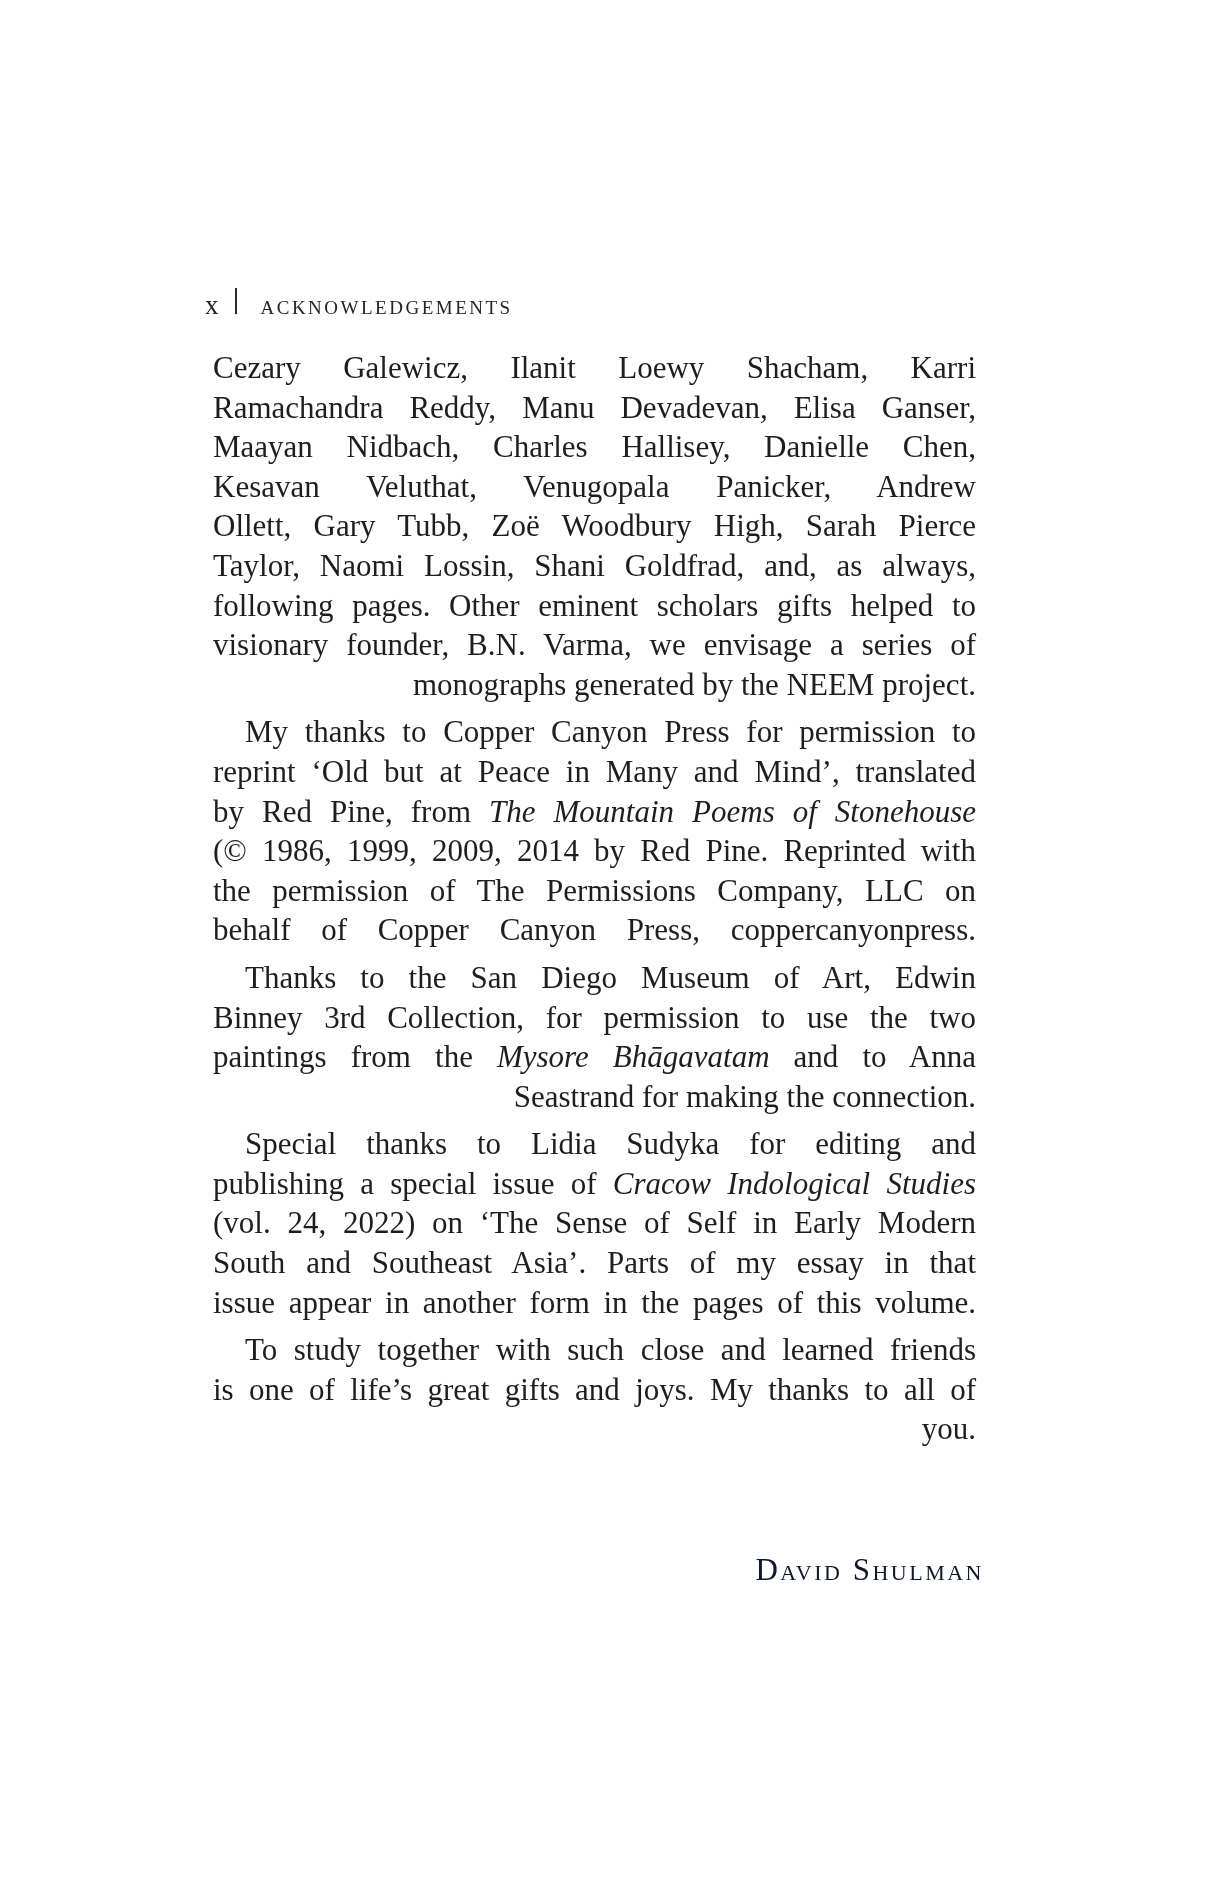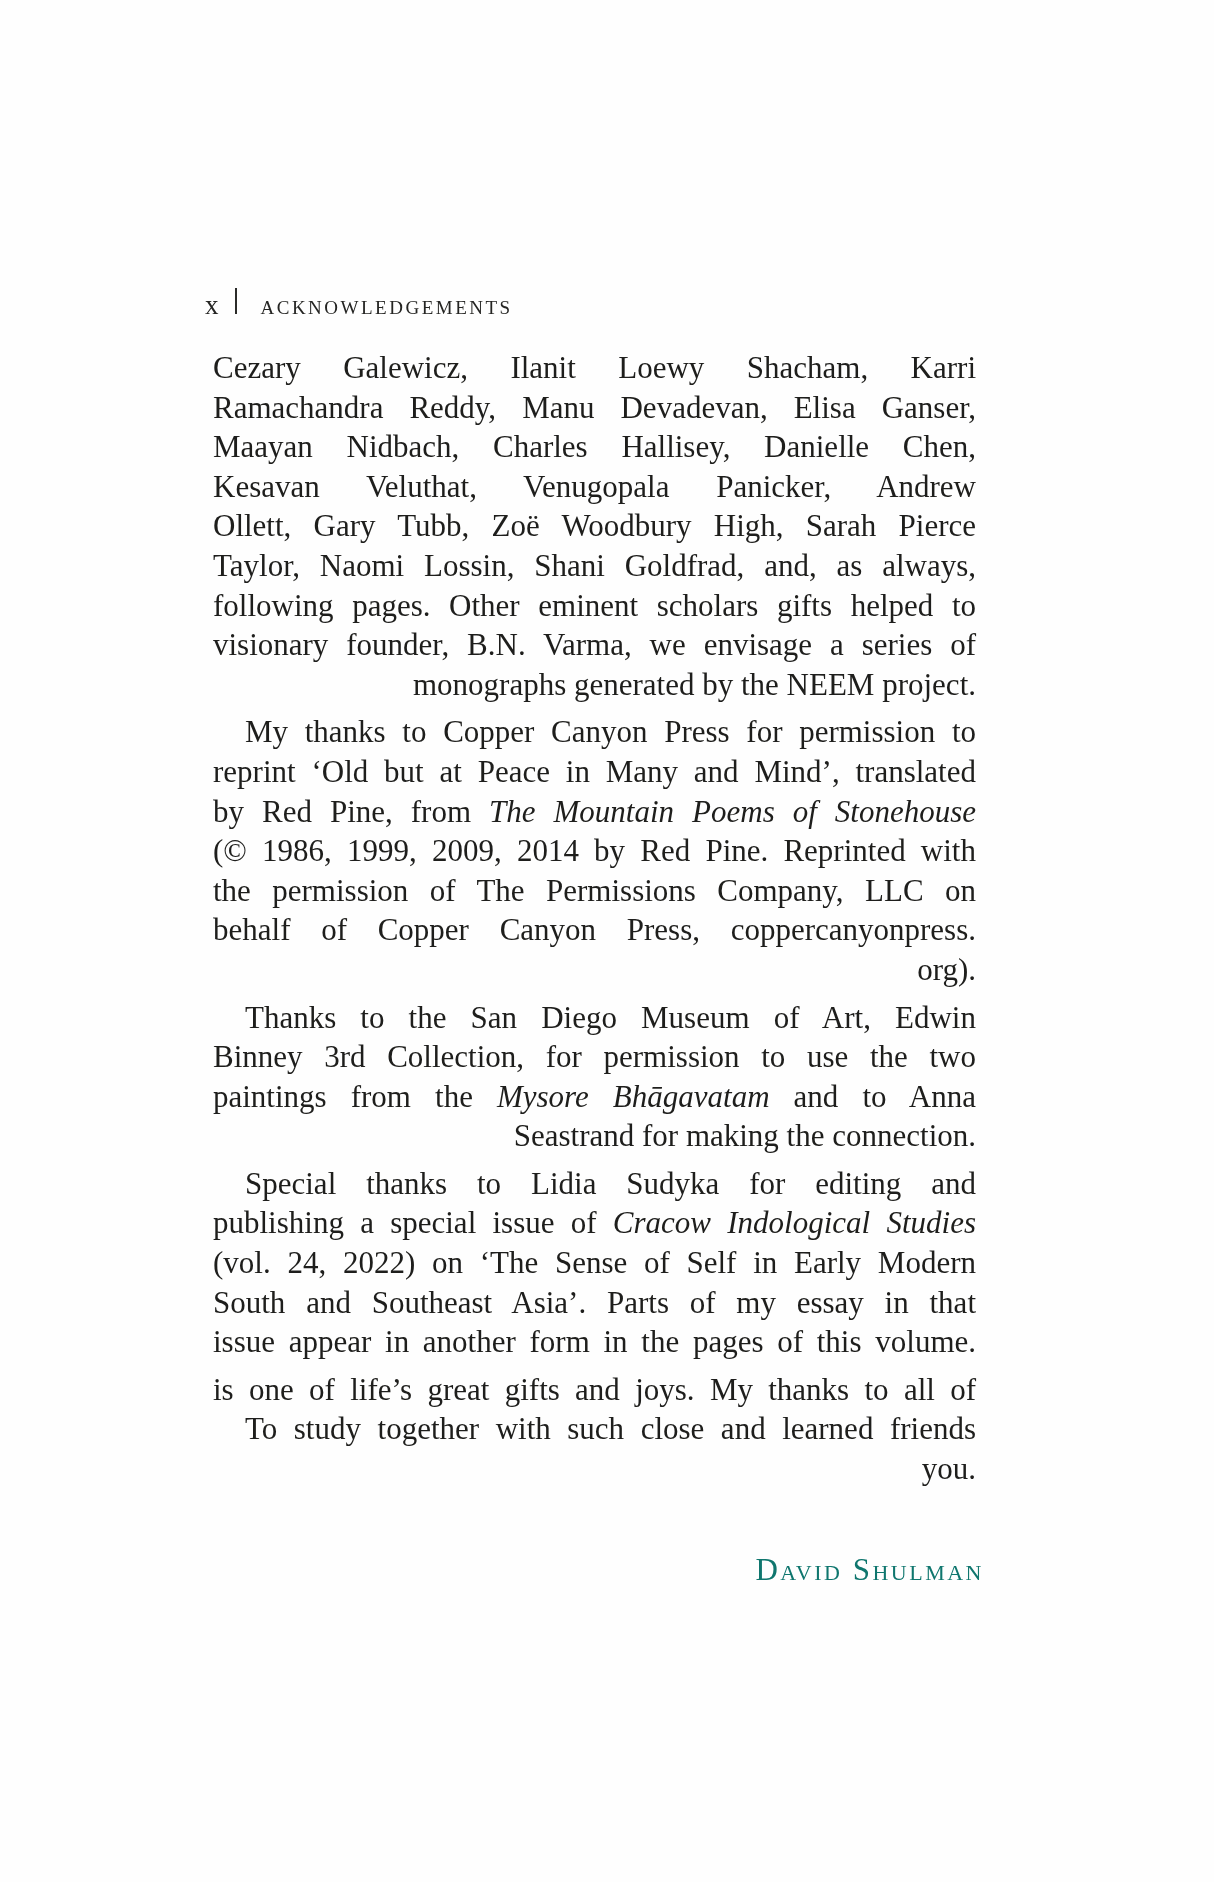--- a/index.html
+++ b/index.html
@@ -68,21 +68,21 @@
   }
   .signature {
     position: absolute;
     left: 205px;
     top: 1552px;
     width: 779px;
     text-align: right;
     font-size: 31px;
     font-variant: small-caps;
     letter-spacing: 2.5px;
-    color: #0f766e;
+    color: #0f172a;
   }
 </style>
 </head>
 <body>
 
 <div class="page">
 
   <div class="running-head">
     <span class="page-number">x</span>
     <span class="head-separator"></span>
@@ -101,37 +101,36 @@
         <div class="line justified"><span>visionary founder, B.N. Varma, we envisage a series of</span></div>
         <div class="line"><span>monographs generated by the NEEM project.</span></div>
       </div>
       <div class="paragraph indent">
         <div class="line justified first"><span>My thanks to Copper Canyon Press for permission to</span></div>
         <div class="line justified"><span>reprint ‘Old but at Peace in Many and Mind’, translated</span></div>
         <div class="line justified"><span>by Red Pine, from </span><span class="italic">The Mountain Poems of Stonehouse</span></div>
         <div class="line justified"><span>(© 1986, 1999, 2009, 2014 by Red Pine. Reprinted with</span></div>
         <div class="line justified"><span>the permission of The Permissions Company, LLC on</span></div>
         <div class="line justified"><span>behalf of Copper Canyon Press, coppercanyonpress.</span></div>
-        <div class="line"><span>org).</span></div>
       </div>
       <div class="paragraph indent">
         <div class="line justified first"><span>Thanks to the San Diego Museum of Art, Edwin</span></div>
         <div class="line justified"><span>Binney 3rd Collection, for permission to use the two</span></div>
         <div class="line justified"><span>paintings from the </span><span class="italic">Mysore Bhāgavatam</span><span> and to Anna</span></div>
         <div class="line"><span>Seastrand for making the connection.</span></div>
       </div>
       <div class="paragraph indent">
         <div class="line justified first"><span>Special thanks to Lidia Sudyka for editing and</span></div>
         <div class="line justified"><span>publishing a special issue of </span><span class="italic">Cracow Indological Studies</span></div>
         <div class="line justified"><span>(vol. 24, 2022) on ‘The Sense of Self in Early Modern</span></div>
         <div class="line justified"><span>South and Southeast Asia’. Parts of my essay in that</span></div>
         <div class="line justified"><span>issue appear in another form in the pages of this volume.</span></div>
       </div>
       <div class="paragraph indent">
+        <div class="line justified first"><span>To study together with such close and learned friends</span></div>
         <div class="line justified"><span>is one of life’s great gifts and joys. My thanks to all of</span></div>
-        <div class="line justified first"><span>To study together with such close and learned friends</span></div>
         <div class="line"><span>you.</span></div>
       </div>
     </div>
 
   <div class="signature">David Shulman</div>
 
 </div>
 
 </body></html>

